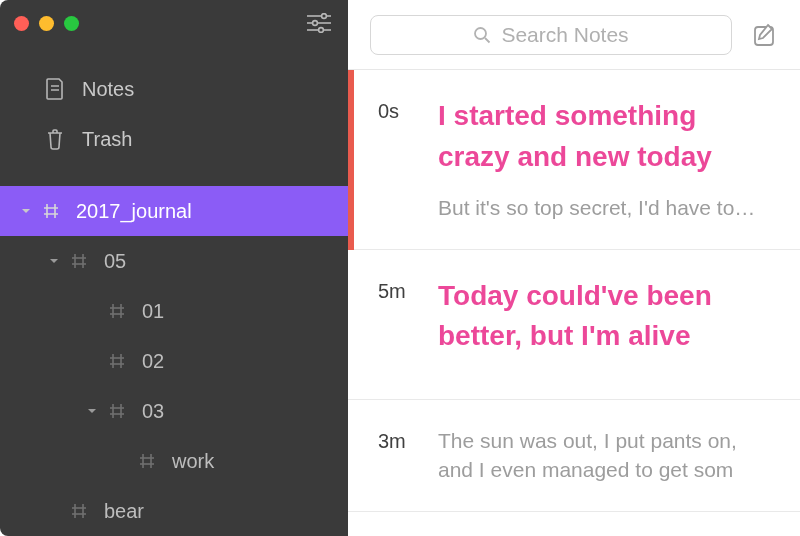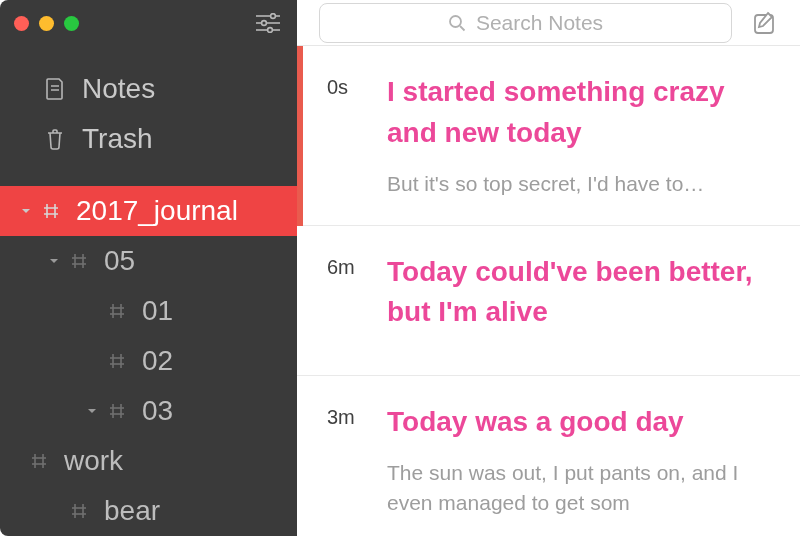--- a/index.html
+++ b/index.html
@@ -9,26 +9,26 @@
   display: flex;
   overflow: hidden;
   background: #fff;
   border-radius: 8px;
   font-smooth: antialiased;
   -webkit-font-smoothing: antialiased;
 }
 
 
 .sidebar {
-  width: 297px;
+  width: 348px;
   background: #3a3a3a;
   color: #c9c9c9;
   display: flex;
   flex-direction: column;
-  font-size: 28px;
+  font-size: 20px;
   flex-shrink: 0;
 }
 
 .titlebar {
   height: 58px;
   display: flex;
   align-items: center;
   padding: 0 14px;
 }
 .traffic { display: flex; gap: 10px; }
@@ -61,45 +61,45 @@
 .tag-row {
   display: flex; align-items: center;
   height: 50px;
   cursor: default;
 }
 .tag-row .chev { width: 28px; display:flex; justify-content:center; color:#9a9a9a; font-size:14px;}
 .tag-row .tag-icon { width: 22px; height:22px; display:flex; align-items:center; justify-content:center; color:#8f8f8f; margin-right:14px;}
 .tag-row .tag-label { color:#d4d4d4; }
 
 .tag-row.selected {
-  background: #ef4444;
+  background: #8b5cf6;
   color: #fff;
 }
 .tag-row.selected .tag-label { color:#fff; }
 .tag-row.selected .tag-icon { color:#d7d7d7; }
 .tag-row.selected .chev { color:#c9c9c9; }
 
 .depth1 { padding-left: 12px; }
 .depth2 { padding-left: 40px; }
 .depth3 { padding-left: 78px; }
-.depth4 { }
+.depth4 { padding-left: 108px; }
 .depth2 .tag-icon, .depth3 .tag-icon, .depth4 .tag-icon { color:#707070; }
 .depth2 .tag-label, .depth3 .tag-label, .depth4 .tag-label { color:#bdbdbd; }
 .no-chev .chev { visibility:hidden; }
 
 
 .right {
   flex: 1;
   display: flex; flex-direction: column;
   background: #fff;
   min-width: 0;
 }
 
 .toolbar {
-  height: 46px;
+  height: 70px;
   display:flex; align-items:center;
   padding: 9px 16px 9px 22px;
   gap: 14px;
   border-bottom: 1px solid #e7e7e7;
 }
 .search {
   flex: 1;
   height: 40px;
   border: 1px solid #d7d7d7;
   border-radius: 8px;
@@ -302,22 +302,21 @@
       </svg>
     </div>
   </div>
   <div class="note-list" id="note-list">
       <div class="note selected">
         <div class="time">0s</div>
         <div class="title">I started something crazy and new today</div>
         <div class="preview">But it's so top secret, I'd have to…</div>
       </div>
       <div class="note">
-        <div class="time">6m</div>
+        <div class="time">5m</div>
         <div class="title">Today could've been better, but I'm alive</div>
       </div>
       <div class="note">
         <div class="time">3m</div>
-        <div class="title">Today was a good day</div>
         <div class="preview">The sun was out, I put pants on, and I even managed to get som</div>
       </div>
     </div>
 </div>
 
 </body></html>

